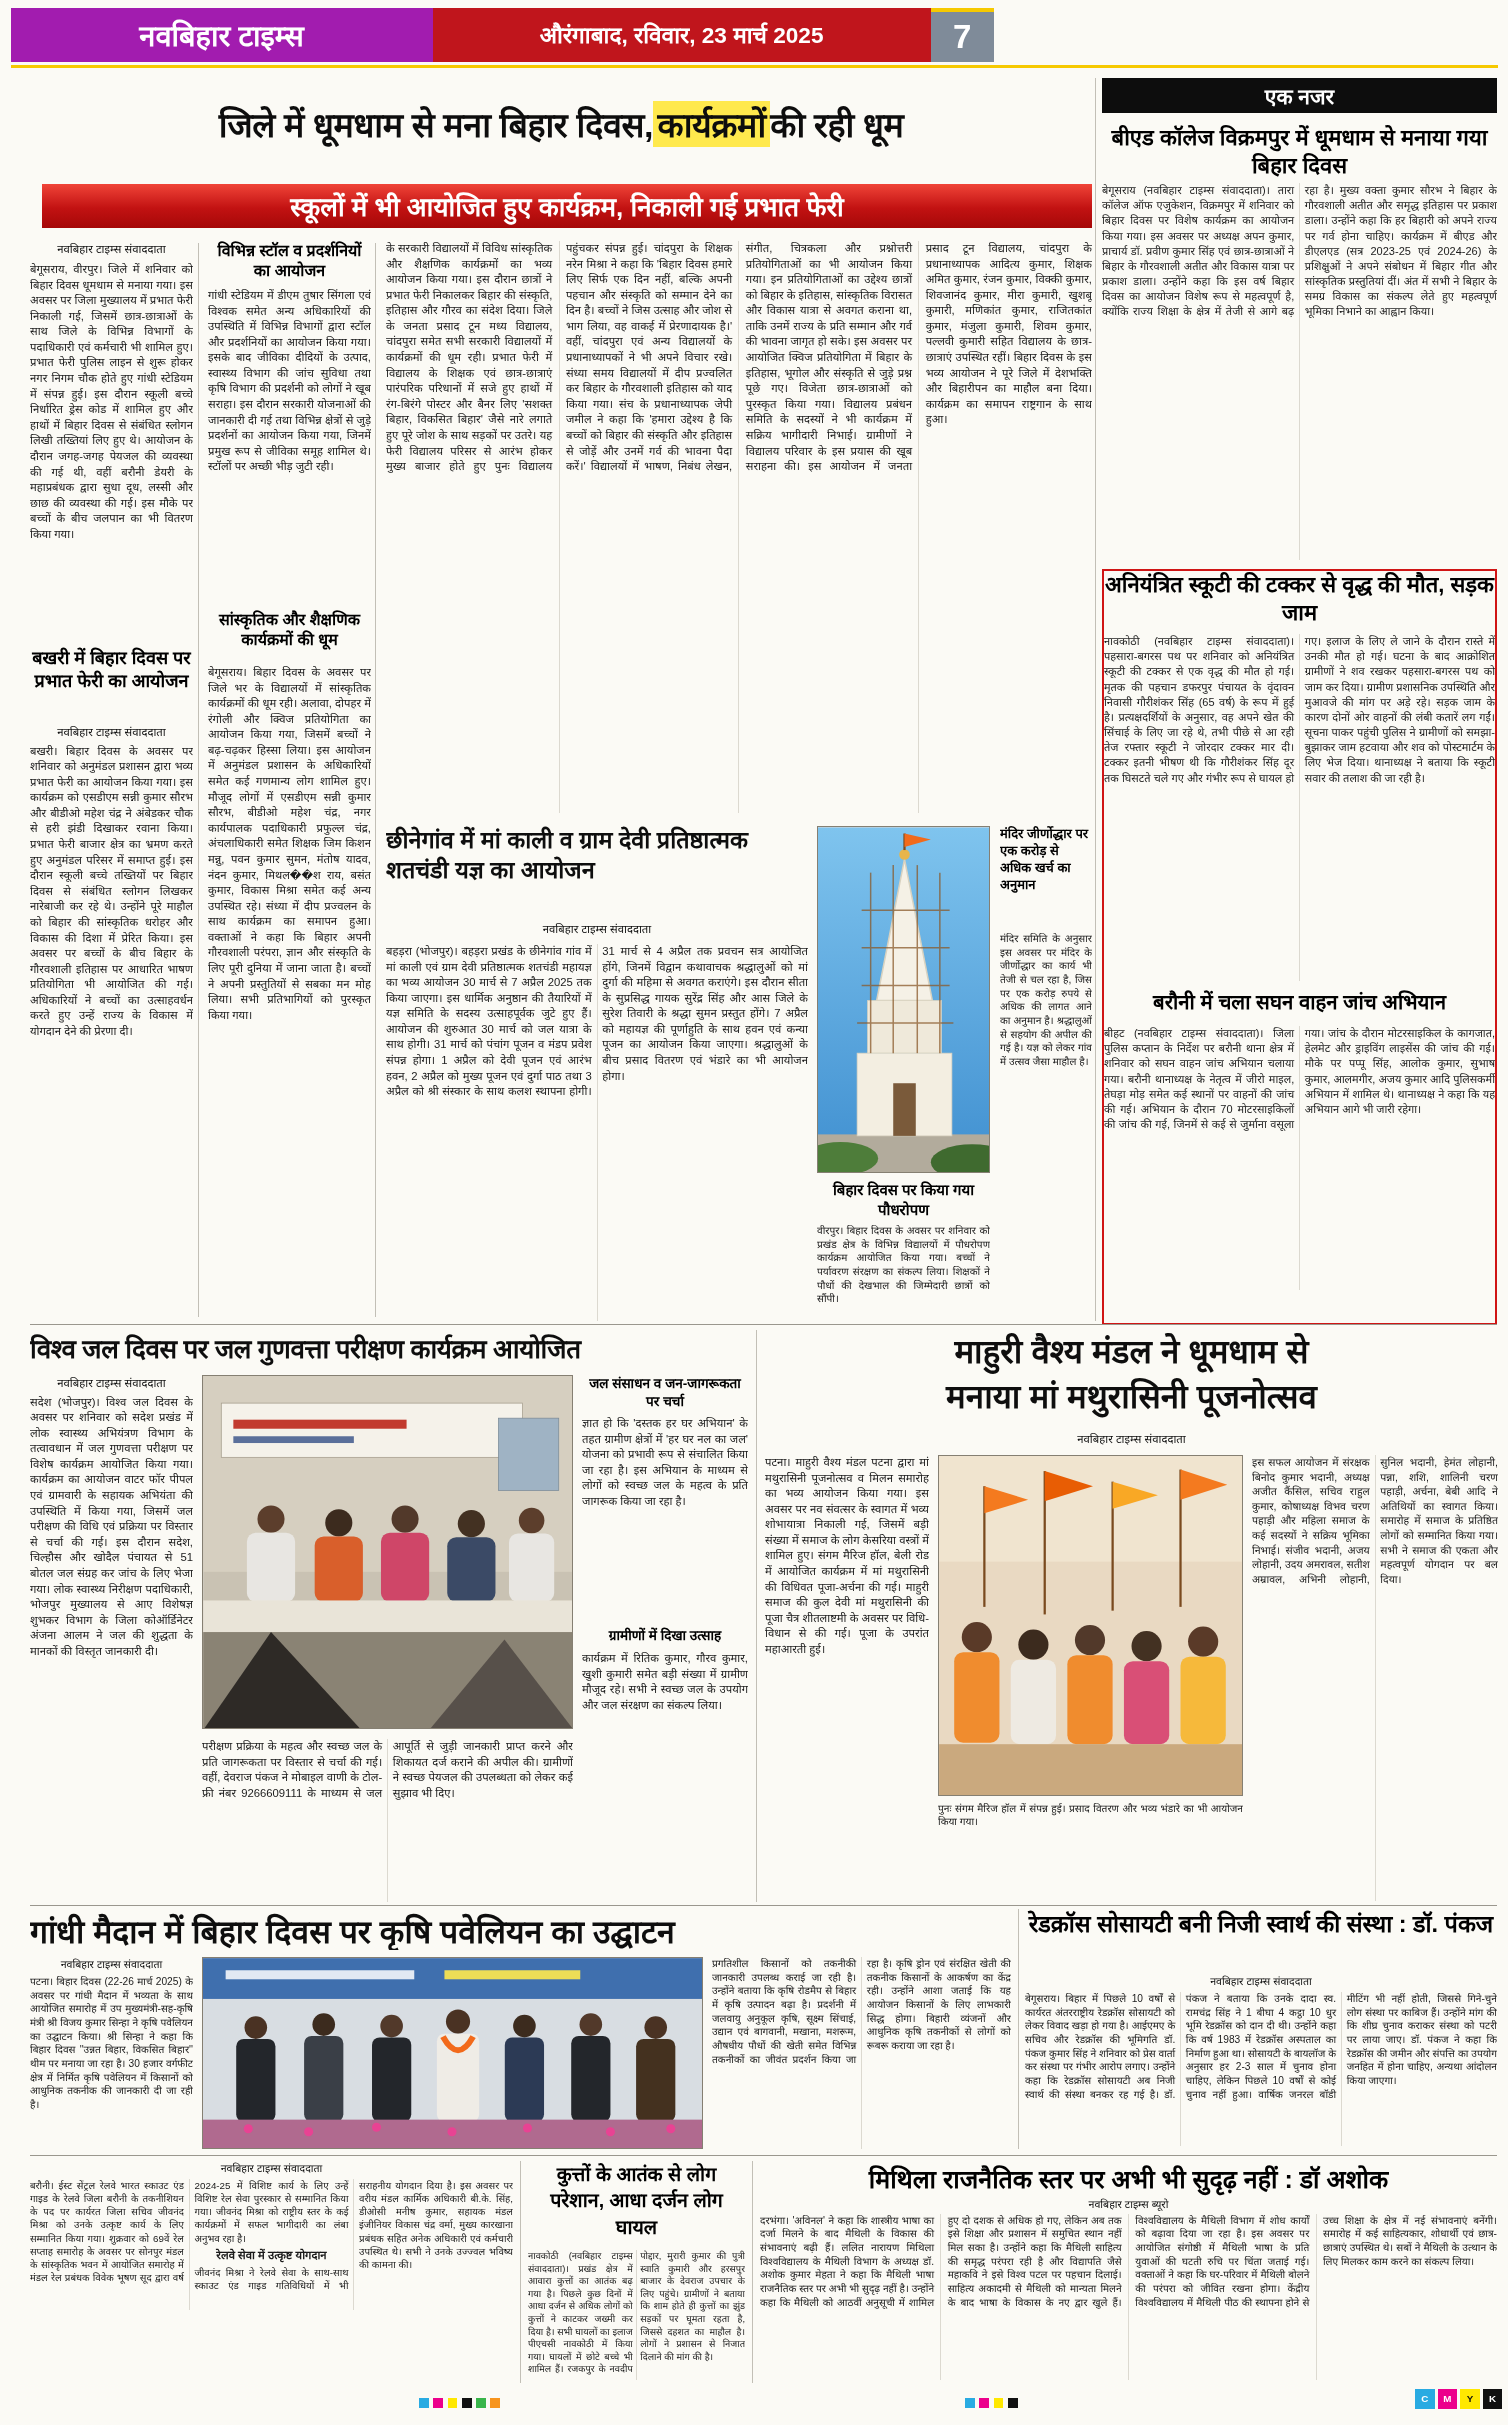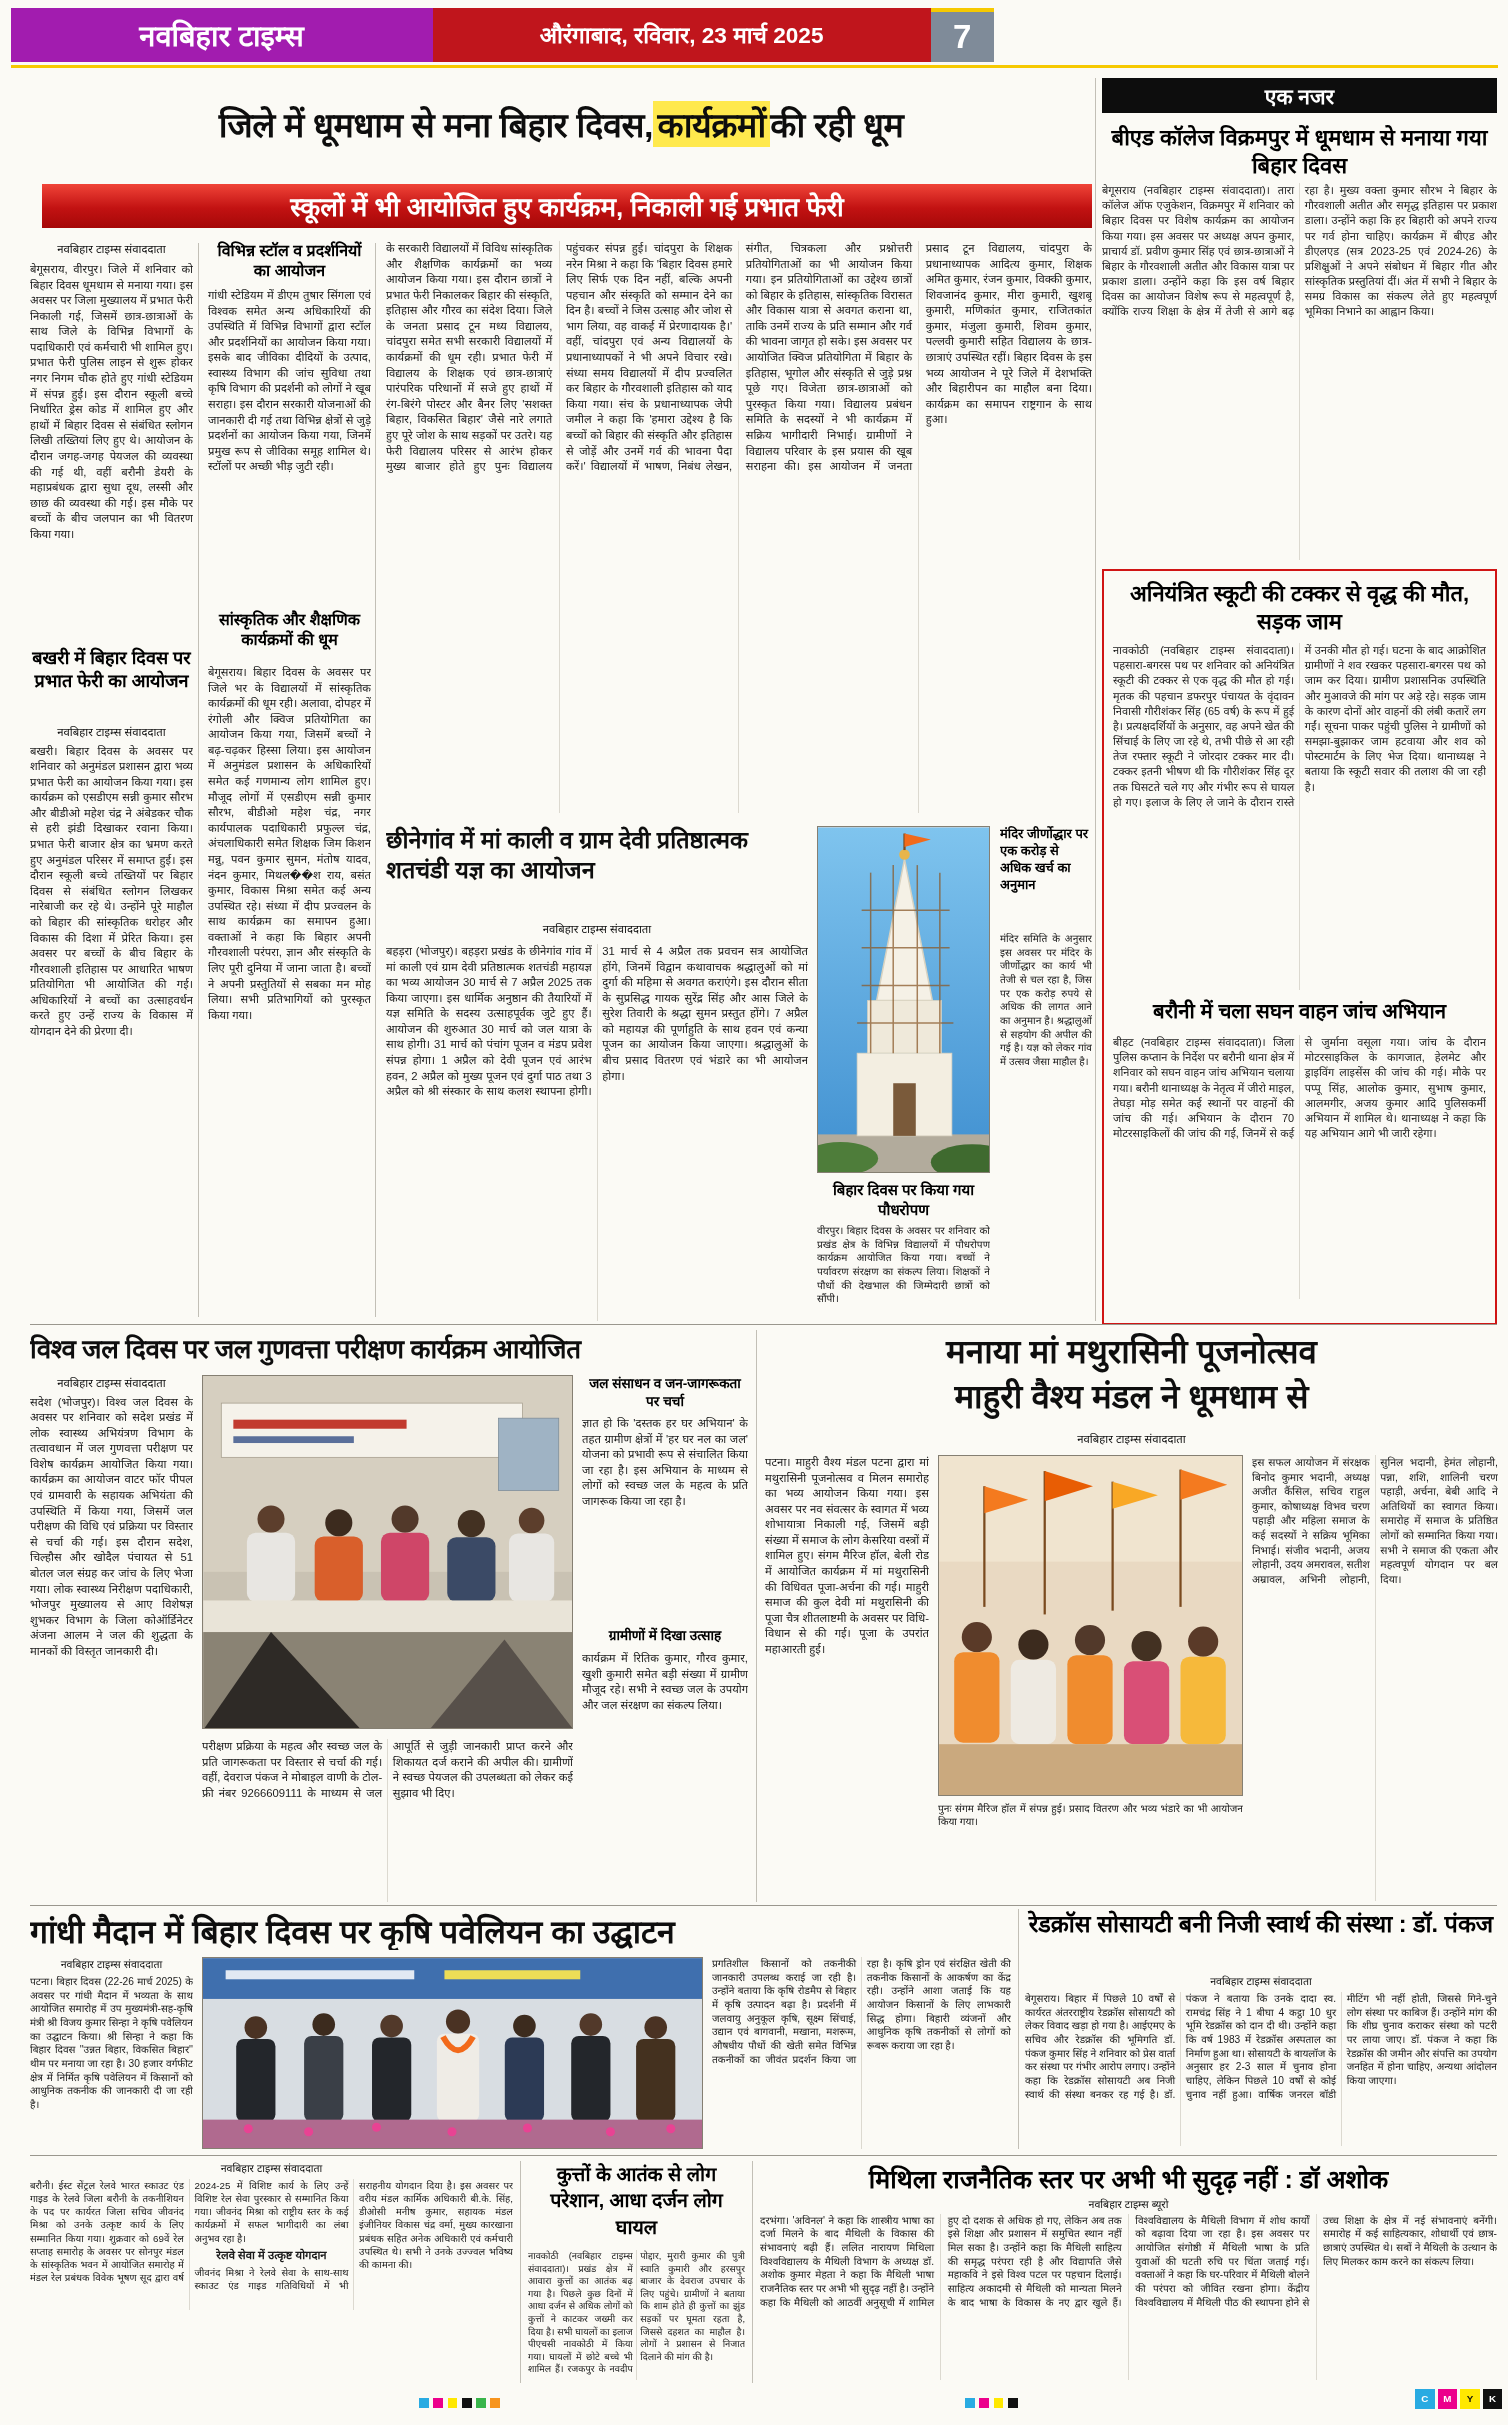--- a/index.html
+++ b/index.html
@@ -19,21 +19,21 @@
 .mast{position:absolute;left:10.6px;top:7.5px;width:1487px;height:54px;display:flex}
 .mast-left{width:422px;background:#a21caf;color:#fff;font-weight:bold;font-size:29px;display:flex;align-items:center;justify-content:center}
 .mast-center{flex:1;background:#fff;border-top:3px solid #f6c900;border-bottom:3px solid #f6c900;display:flex;align-items:center;justify-content:center}
 .edition-box{background:#c0151c;color:#fff;font-weight:bold;font-size:21px;padding:4.5px 26px}
 .mast-right{width:498px;background:#c0151c;color:#fff;font-weight:bold;font-size:22.6px;display:flex;align-items:center;justify-content:center}
 .mast-page{width:63px;background:#7f8b99;border-top:4.5px solid #f6c900;color:#fff;font-weight:bold;font-size:33px;display:flex;align-items:center;justify-content:center}
 .gold-rule{position:absolute;left:10.6px;top:65px;width:1487px;height:3px;background:#f6c900}
 .lead-head{position:absolute;left:30px;top:78px;width:1062px;height:92px;display:flex;align-items:center;justify-content:center;white-space:nowrap;font-weight:bold;font-size:34px;letter-spacing:-0.4px;color:#0d0d0d}
 .hl{background:#ffe94d;padding:0 4.5px}
 .red-band{position:absolute;left:42px;top:184px;width:1050px;height:44px;background:linear-gradient(180deg,#f04438 0%,#c21212 55%,#a50808 100%);color:#fff;font-weight:bold;font-size:26px;display:flex;align-items:center;justify-content:center}
-.redbox{border:2.3px solid #d01515;padding:9px}
+.redbox{border:2.3px solid #d01515;padding:0}
 .eknajar{height:35px;background:#0d0d0d;color:#fff;font-weight:bold;font-size:21px;display:flex;align-items:center;justify-content:center}
 .photo{border:0.8px solid #857f72;background:#ddd;overflow:hidden}
 .photo svg{display:block}
 .vline{position:absolute;width:0.8px;background:#c2bfb6}
 .hline{position:absolute;height:0.8px;background:#9a978e}
 .caption{font-size:10.2px;line-height:1.3;text-align:justify;overflow:hidden}
 .regdots{position:absolute;display:flex;gap:4.5px}
 .regdots i{width:9.8px;height:9.8px;display:block}
 .cmyk{position:absolute;display:flex;gap:3px}
 .cmyk b{width:19.6px;height:19.6px;display:flex;align-items:center;justify-content:center;font-size:9.8px;color:#fff}
@@ -167,22 +167,22 @@
     <div style="position:absolute;left:552px;top:45px;width:166px;height:526px">
       <div class="subhead" style="font-size:13.6px;line-height:1.3;height:41px">जल संसाधन व जन-जागरूकता पर चर्चा</div>
       <div class="body-txt" style="height:211px">ज्ञात हो कि 'दस्तक हर घर अभियान' के तहत ग्रामीण क्षेत्रों में 'हर घर नल का जल' योजना को प्रभावी रूप से संचालित किया जा रहा है। इस अभियान के माध्यम से लोगों को स्वच्छ जल के महत्व के प्रति जागरूक किया जा रहा है।</div>
       <div class="subhead" style="font-size:13.6px;line-height:1.3;height:24px">ग्रामीणों में दिखा उत्साह</div>
       <div class="body-txt" style="height:234px">कार्यक्रम में रितिक कुमार, गौरव कुमार, खुशी कुमारी समेत बड़ी संख्या में ग्रामीण मौजूद रहे। सभी ने स्वच्छ जल के उपयोग और जल संरक्षण का संकल्प लिया।</div>
     </div>
   </div>
 
   <div class="abs" style="left:765px;top:1330px;width:733px;height:572px">
     <div class="headline" style="position:absolute;left:0;top:0;width:733px;height:97px;font-size:33px;line-height:1.35;text-align:center">
+      <div>माहुरी वैश्य मंडल ने धूमधाम से</div>
       <div>मनाया मां मथुरासिनी पूजनोत्सव</div>
-      <div>माहुरी वैश्य मंडल ने धूमधाम से</div>
     </div>
     <div class="byline" style="position:absolute;left:0;top:101px;width:733px;height:18px">नवबिहार टाइम्स संवाददाता</div>
     <div class="body-txt" style="position:absolute;left:0;top:125px;width:164px;height:446px">पटना। माहुरी वैश्य मंडल पटना द्वारा मां मथुरासिनी पूजनोत्सव व मिलन समारोह का भव्य आयोजन किया गया। इस अवसर पर नव संवत्सर के स्वागत में भव्य शोभायात्रा निकाली गई, जिसमें बड़ी संख्या में समाज के लोग केसरिया वस्त्रों में शामिल हुए। संगम मैरिज हॉल, बेली रोड में आयोजित कार्यक्रम में मां मथुरासिनी की विधिवत पूजा-अर्चना की गई। माहुरी समाज की कुल देवी मां मथुरासिनी की पूजा चैत्र शीतलाष्टमी के अवसर पर विधि-विधान से की गई। पूजा के उपरांत महाआरती हुई।</div>
     <div class="photo" style="position:absolute;left:173px;top:125px;width:305px;height:341px">
       <svg width="305" height="341" viewBox="0 0 404 452">
         <rect width="404" height="452" fill="#e9d9c2"></rect>
         <rect y="0" width="404" height="140" fill="#f0e4cf"></rect>
         <g stroke="#7a4a1f" stroke-width="3">
           <line x1="60" y1="40" x2="60" y2="200"></line>
             <line x1="140" y1="20" x2="140" y2="210"></line>

